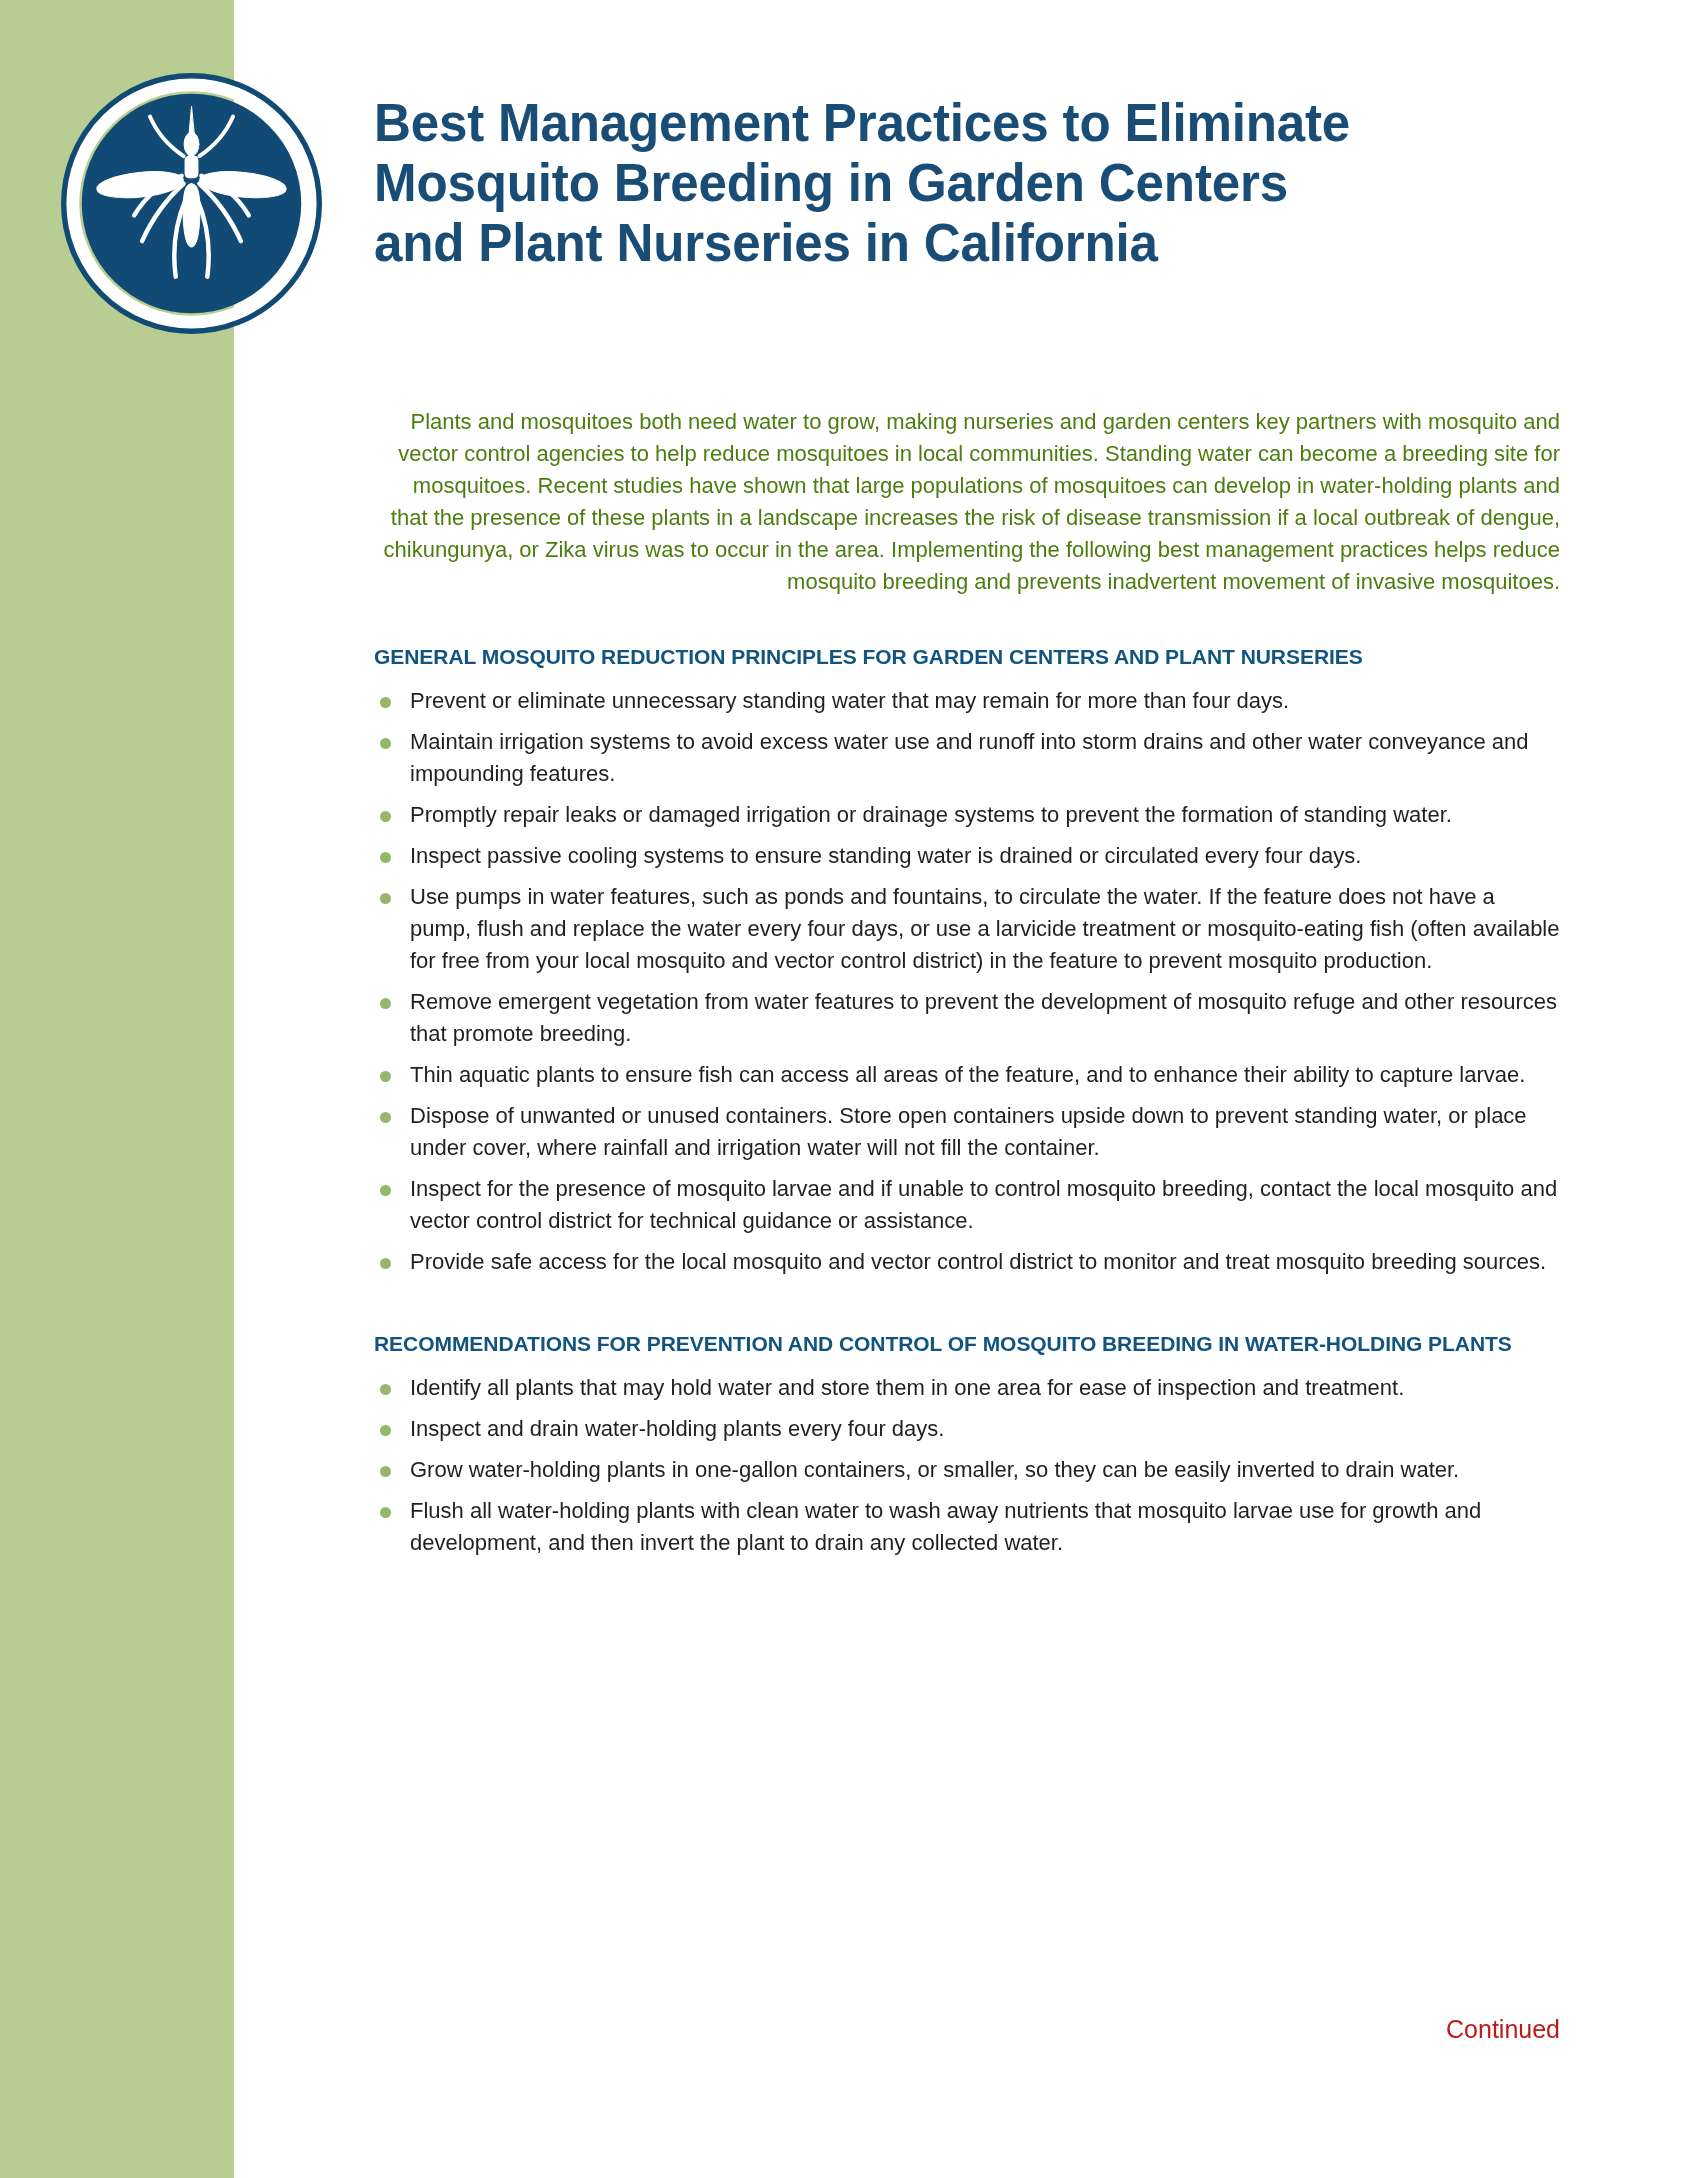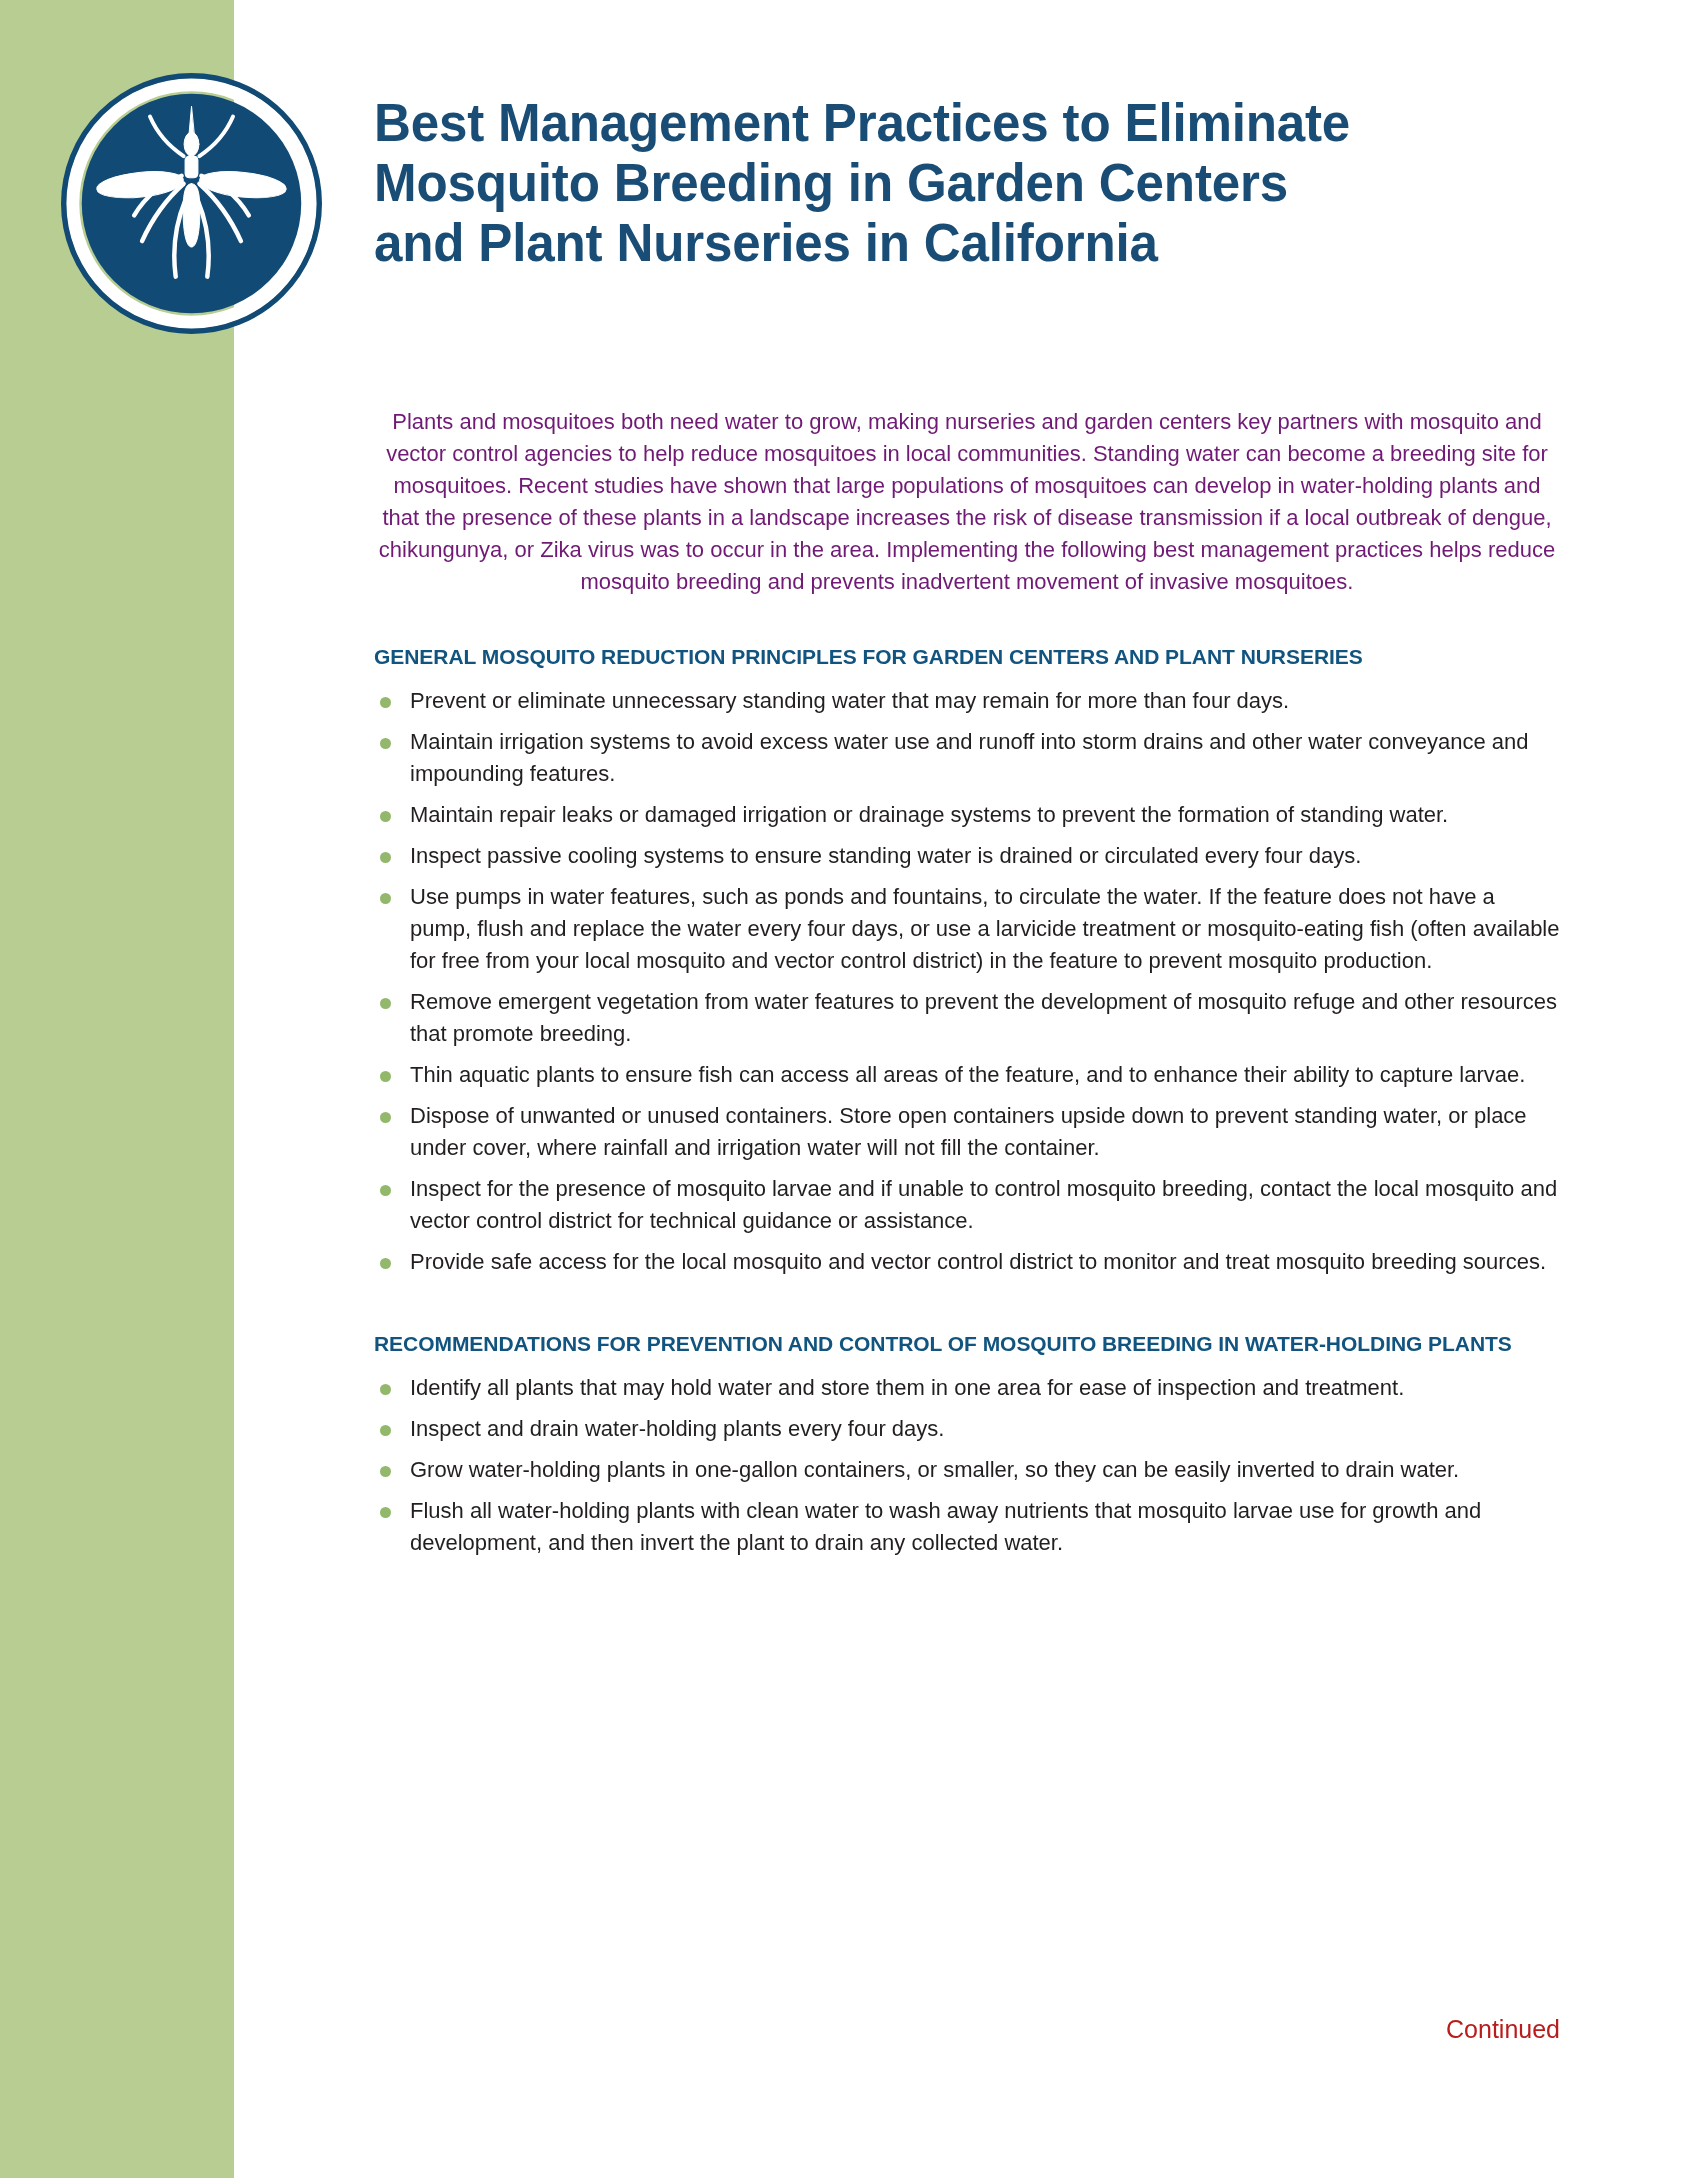--- a/index.html
+++ b/index.html
@@ -65,22 +65,22 @@
     position: absolute;
     left: 0;
     top: 400px;
     width: 1186px;
   }
 
   .intro-paragraph {
     margin: 0 0 0 0;
     font-size: 22px;
     line-height: 32px;
-    color: #701a75;
-    text-align: center;
+    color: #4d7c0f;
+    text-align: right;
   }
 
   .section-heading {
     margin: 0;
     font-size: 21px;
     line-height: 29px;
     font-weight: bold;
     color: #10547f;
     letter-spacing: -0.05px;
   }
@@ -179,21 +179,21 @@
 
   <div class="body-area">
 
     <p class="intro-paragraph">Plants and mosquitoes both need water to grow, making nurseries and garden centers key partners with mosquito and vector control agencies to help reduce mosquitoes in local communities. Standing water can become a breeding site for mosquitoes. Recent studies have shown that large populations of mosquitoes can develop in water-holding plants and that the presence of these plants in a landscape increases the risk of disease transmission if a local outbreak of dengue, chikungunya, or Zika virus was to occur in the area. Implementing the following best management practices helps reduce mosquito breeding and prevents inadvertent movement of invasive mosquitoes.</p>
 
     <h2 class="section-heading section-1-heading">GENERAL MOSQUITO REDUCTION PRINCIPLES FOR GARDEN CENTERS AND PLANT NURSERIES</h2>
 
     <ul class="bullet-list first-list">
       <li class="bullet-item"><span class="bullet-dot"></span><span>Prevent or eliminate unnecessary standing water that may remain for more than four days.</span></li>
       <li class="bullet-item"><span class="bullet-dot"></span><span>Maintain irrigation systems to avoid excess water use and runoff into storm drains and other water conveyance and impounding features.</span></li>
-      <li class="bullet-item"><span class="bullet-dot"></span><span>Maintain repair leaks or damaged irrigation or drainage systems to prevent the formation of standing water.</span></li>
+      <li class="bullet-item"><span class="bullet-dot"></span><span>Promptly repair leaks or damaged irrigation or drainage systems to prevent the formation of standing water.</span></li>
       <li class="bullet-item"><span class="bullet-dot"></span><span>Inspect passive cooling systems to ensure standing water is drained or circulated every four days.</span></li>
       <li class="bullet-item"><span class="bullet-dot"></span><span>Use pumps in water features, such as ponds and fountains, to circulate the water. If the feature does not have a pump, flush and replace the water every four days, or use a larvicide treatment or mosquito-eating fish (often available for free from your local mosquito and vector control district) in the feature to prevent mosquito production.</span></li>
       <li class="bullet-item"><span class="bullet-dot"></span><span>Remove emergent vegetation from water features to prevent the development of mosquito refuge and other resources that promote breeding.</span></li>
       <li class="bullet-item"><span class="bullet-dot"></span><span>Thin aquatic plants to ensure fish can access all areas of the feature, and to enhance their ability to capture larvae.</span></li>
       <li class="bullet-item"><span class="bullet-dot"></span><span>Dispose of unwanted or unused containers. Store open containers upside down to prevent standing water, or place under cover, where rainfall and irrigation water will not fill the container.</span></li>
       <li class="bullet-item"><span class="bullet-dot"></span><span>Inspect for the presence of mosquito larvae and if unable to control mosquito breeding, contact the local mosquito and vector control district for technical guidance or assistance.</span></li>
       <li class="bullet-item"><span class="bullet-dot"></span><span>Provide safe access for the local mosquito and vector control district to monitor and treat mosquito breeding sources.</span></li>
     </ul>
 
     <h2 class="section-heading section-2-heading">RECOMMENDATIONS FOR PREVENTION AND CONTROL OF MOSQUITO BREEDING IN WATER-HOLDING PLANTS</h2>

